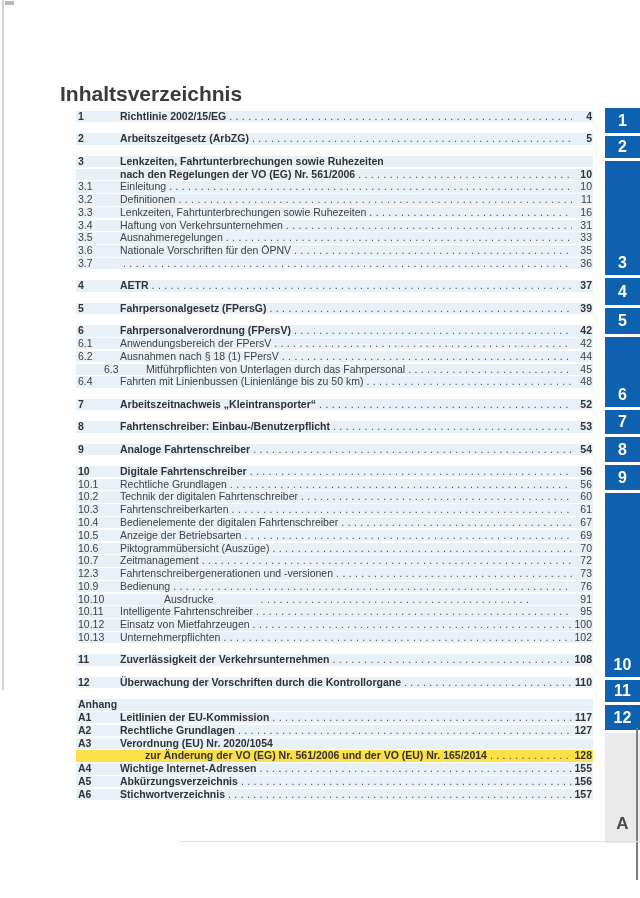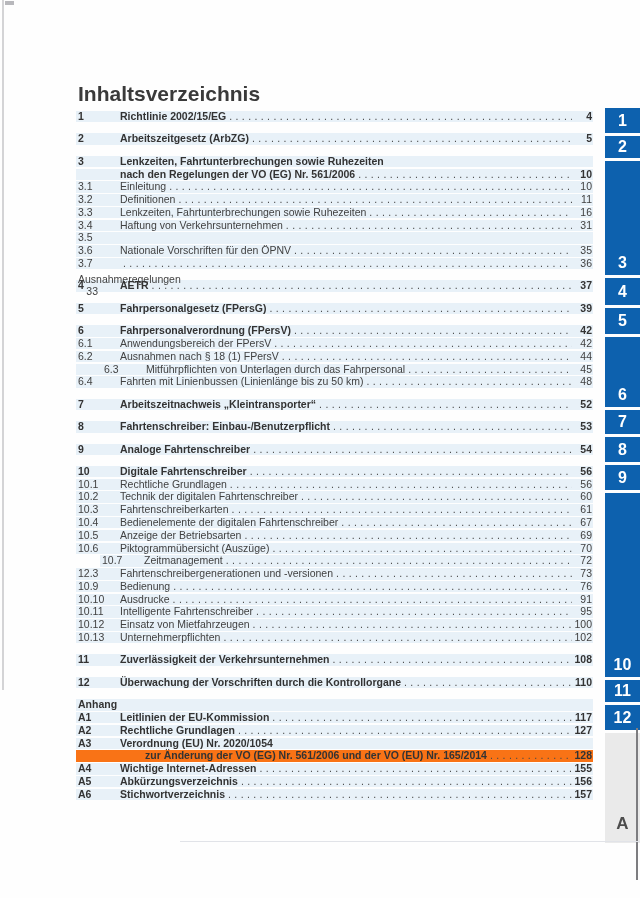--- a/index.html
+++ b/index.html
@@ -4,21 +4,21 @@
 <style>
   html,body { margin:0; padding:0; }
   body {
     width:640px; height:898px; position:relative; overflow:hidden;
     background:#fdfdfd;
     font-family:"Liberation Sans","DejaVu Sans",sans-serif;
   }
   .page { position:absolute; inset:0; background:#fefefe; }
 
   #title {
-    position:absolute; left:78px; top:82px; margin:0;
+    position:absolute; left:60px; top:82px; margin:0;
     font-size:21px; font-weight:bold; color:#3a3a3a; letter-spacing:0px;
   }
 
   #toc { position:absolute; left:76px; top:111px; width:517px; color:#414141; }
   .group { margin-bottom:11px; }
   .row { }
   .line {
     display:flex; align-items:baseline;
     height:11.4px; line-height:11.6px; font-size:10.5px;
     margin-bottom:1.4px; padding-left:2px; box-sizing:border-box;
@@ -110,21 +110,21 @@
         </div>
         <div class="row">
           <div class="line" style="background: rgb(232, 241, 248);">
             <span class="num">3.4</span>
             <span class="label">Haftung von Verkehrsunternehmen</span>
             <span class="dots">............................................................................................................................................................................................................................</span>
             <span class="pg">31</span>
           </div>
         </div>
         <div class="row">
-          <div class="line" style="background: rgb(232, 241, 248); flex-direction: column;">
+          <div class="line" style="background: rgb(232, 241, 248);">
             <span class="num">3.5</span>
             <span class="label">Ausnahmeregelungen</span>
             <span class="dots">............................................................................................................................................................................................................................</span>
             <span class="pg">33</span>
           </div>
         </div>
         <div class="row">
           <div class="line" style="background: rgb(232, 241, 248);">
             <span class="num">3.6</span>
             <span class="label">Nationale Vorschriften für den ÖPNV</span>
@@ -283,21 +283,21 @@
         </div>
         <div class="row">
           <div class="line" style="background: rgb(232, 241, 248);">
             <span class="num">10.6</span>
             <span class="label">Piktogrammübersicht (Auszüge)</span>
             <span class="dots">............................................................................................................................................................................................................................</span>
             <span class="pg">70</span>
           </div>
         </div>
         <div class="row">
-          <div class="line" style="background: rgb(232, 241, 248); margin-left: 24px;">
+          <div class="line" style="background: rgb(232, 241, 248);">
             <span class="num">10.7</span>
             <span class="label">Zeitmanagement</span>
             <span class="dots">............................................................................................................................................................................................................................</span>
             <span class="pg">72</span>
           </div>
         </div>
         <div class="row">
           <div class="line" style="background: rgb(232, 241, 248);">
             <span class="num">12.3</span>
             <span class="label">Fahrtenschreibergenerationen und -versionen</span>
@@ -307,21 +307,21 @@
         </div>
         <div class="row">
           <div class="line" style="background: rgb(232, 241, 248);">
             <span class="num">10.9</span>
             <span class="label">Bedienung</span>
             <span class="dots">............................................................................................................................................................................................................................</span>
             <span class="pg">76</span>
           </div>
         </div>
         <div class="row">
-          <div class="line" style="background: rgb(232, 241, 248);">
+          <div class="line" style="background: rgb(232, 241, 248); gap: 44px;">
             <span class="num">10.10</span>
             <span class="label">Ausdrucke</span>
             <span class="dots">............................................................................................................................................................................................................................</span>
             <span class="pg">91</span>
           </div>
         </div>
         <div class="row">
           <div class="line" style="background: rgb(232, 241, 248);">
             <span class="num">10.11</span>
             <span class="label">Intelligente Fahrtenschreiber</span>
@@ -386,21 +386,21 @@
             <span class="label">Rechtliche Grundlagen</span>
             <span class="dots">............................................................................................................................................................................................................................</span>
             <span class="pg">127</span>
           </div>
         </div>
         <div class="row bold">
           <div class="line" style="background: rgb(232, 241, 248);">
             <span class="num">A3</span>
             <span class="label">Verordnung (EU) Nr. 2020/1054</span>
           </div>
-          <div class="line" style="background: #f97316; padding-left: 27px;">
+          <div class="line" style="background: #fde047; padding-left: 27px;">
             <span class="num"></span>
             <span class="label">zur Änderung der VO (EG) Nr. 561/2006 und der VO (EU) Nr. 165/2014</span>
             <span class="dots">............................................................................................................................................................................................................................</span>
             <span class="pg">128</span>
           </div>
         </div>
         <div class="row bold">
           <div class="line" style="background: rgb(232, 241, 248);">
             <span class="num">A4</span>
             <span class="label">Wichtige Internet-Adressen</span>

